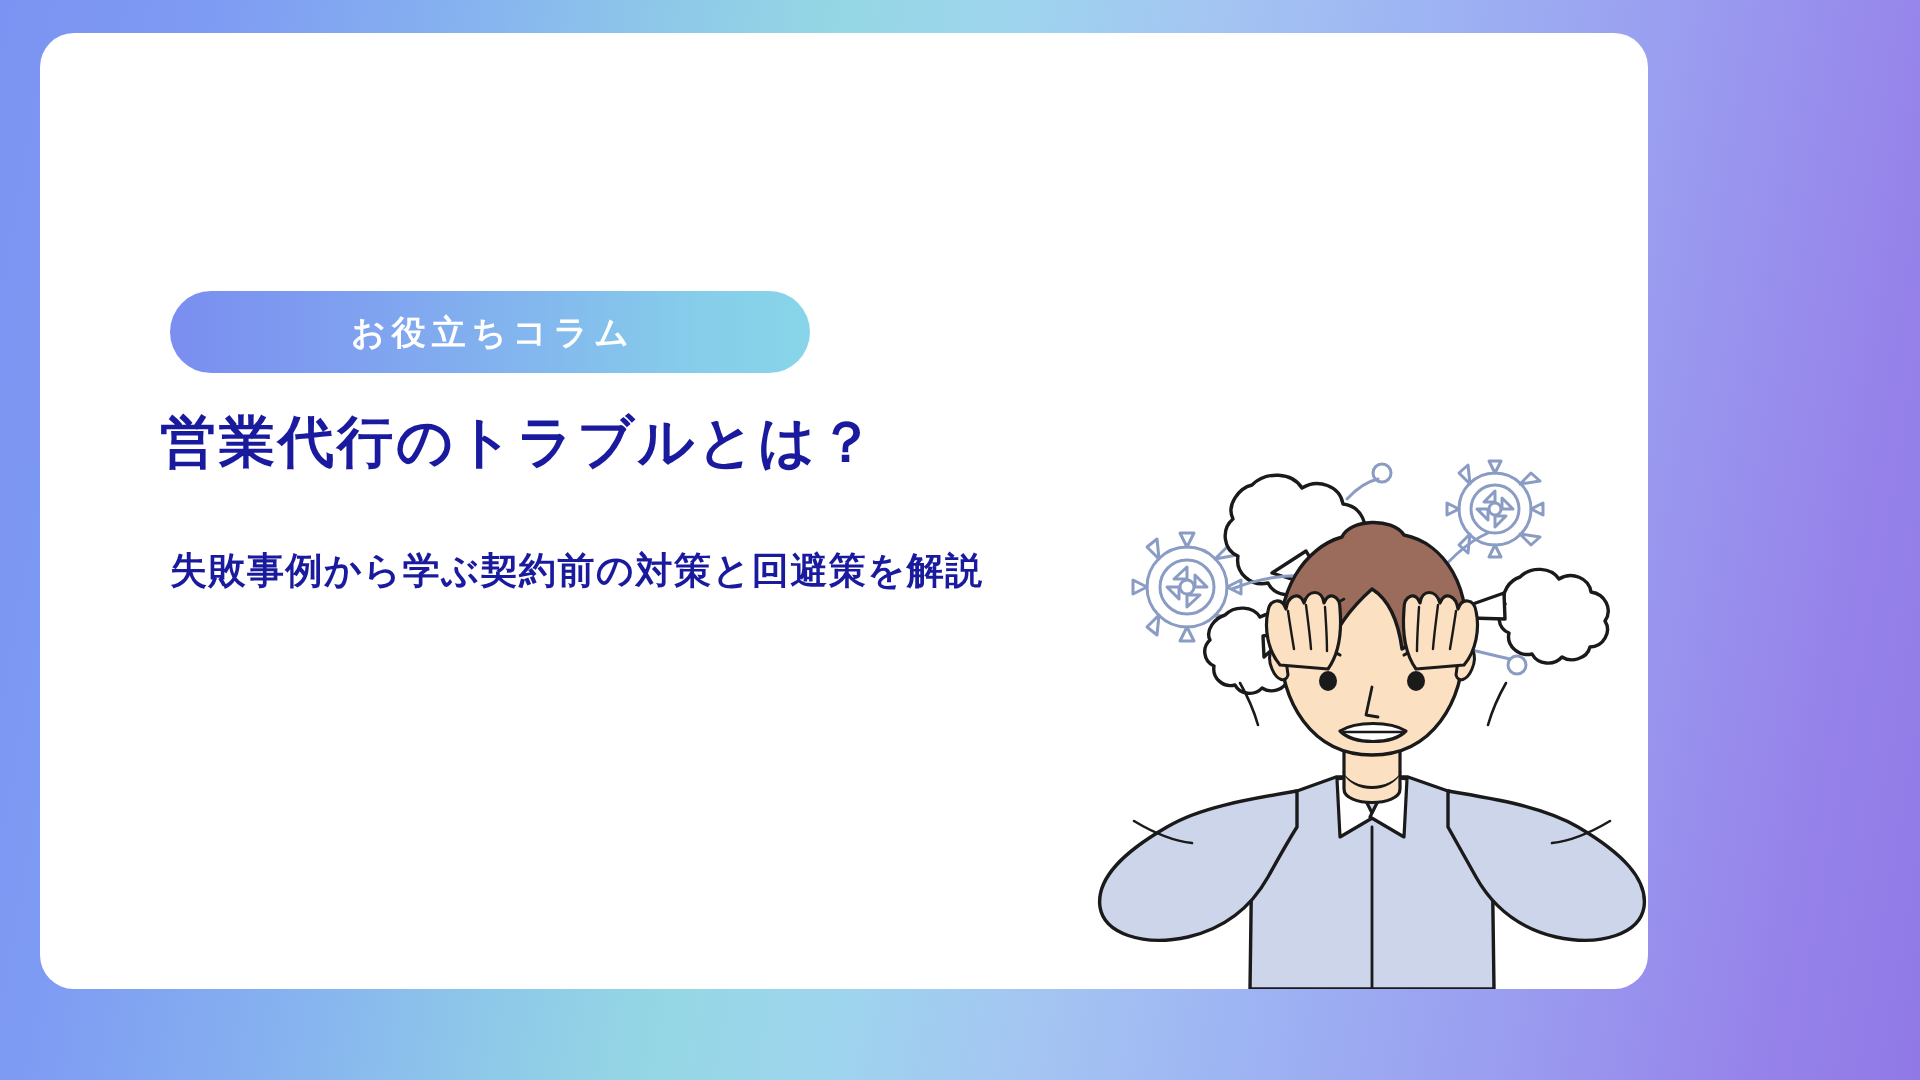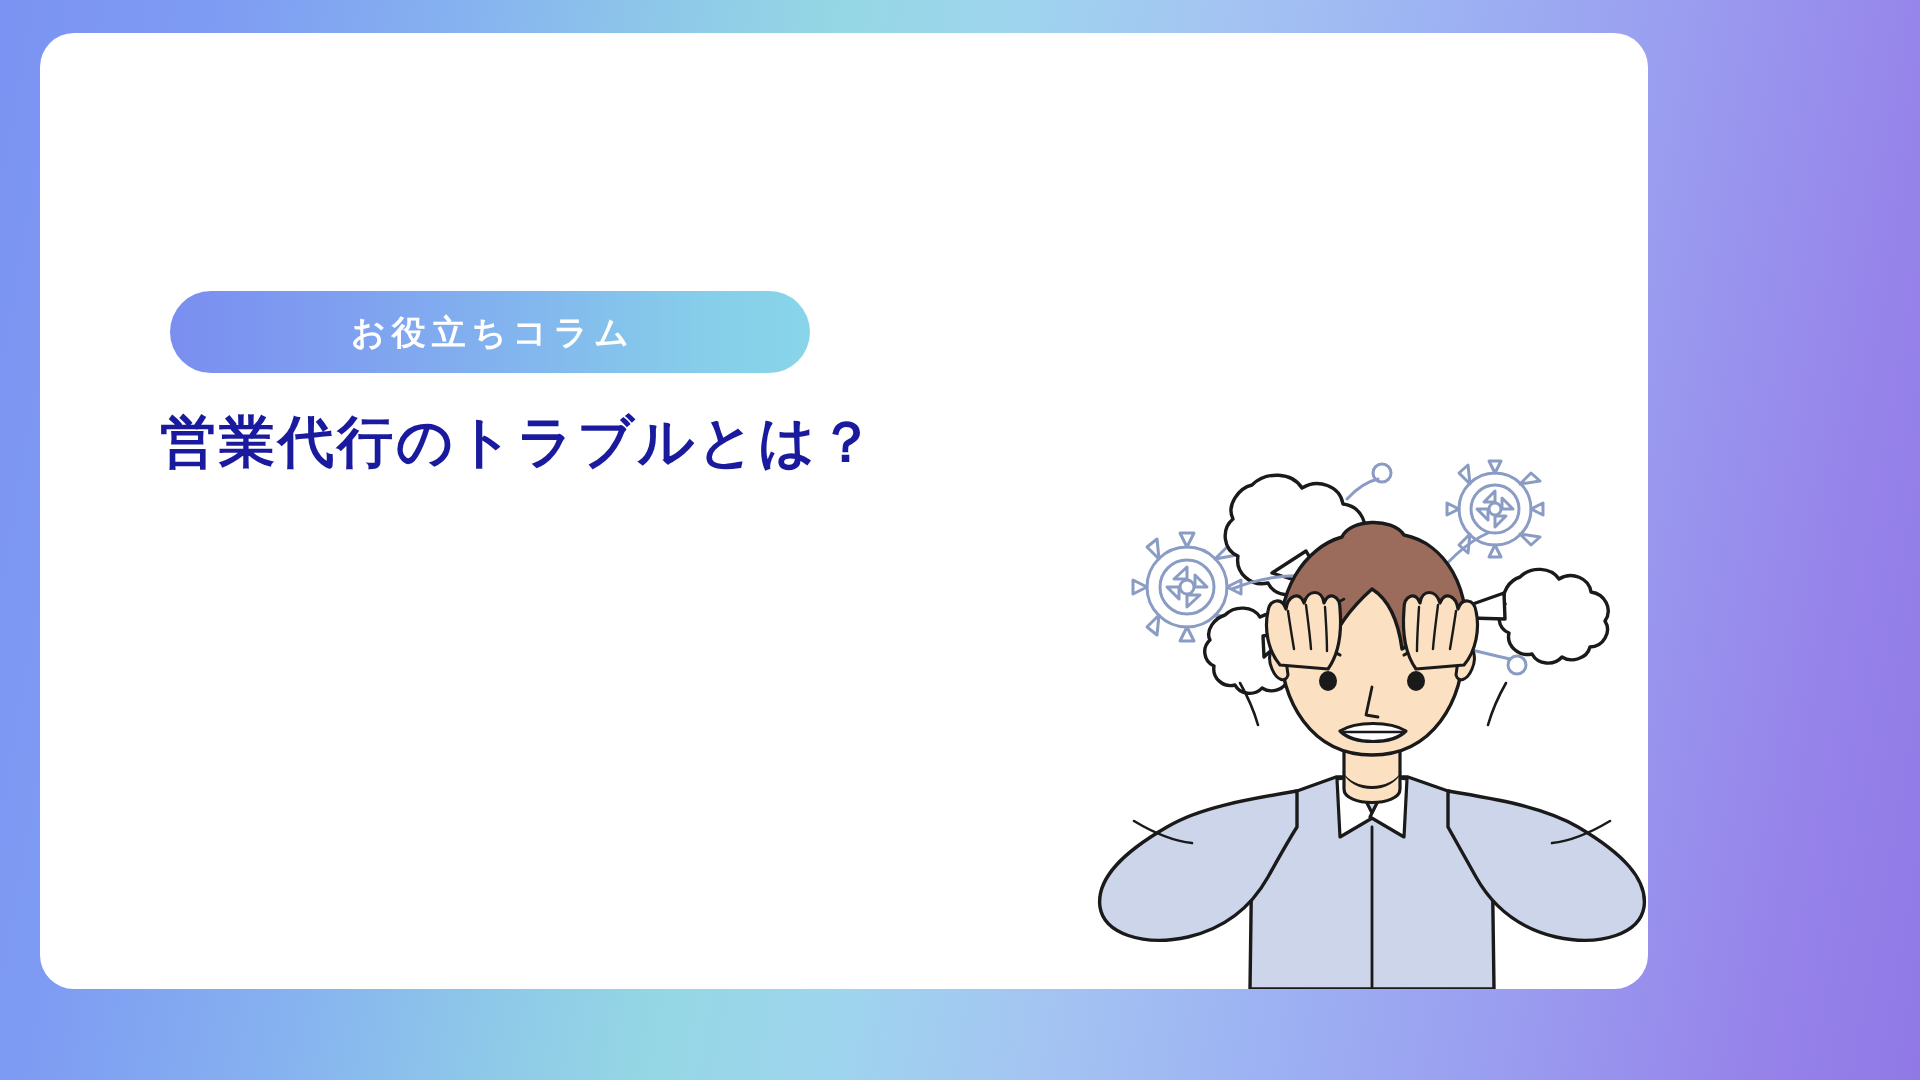--- a/index.html
+++ b/index.html
@@ -116,20 +116,21 @@
 <body>
 
 <div class="card">
 
   <div class="badge">
     <span class="badge-label">お役立ちコラム</span>
   </div>
 
   <h1 class="headline">営業代行のトラブルとは？</h1>
 
+  <h2 class="subheadline">失敗事例から学ぶ契約前の対策と回避策を解説</h2>
 
 
   <div class="illustration">
     <svg viewBox="0 0 560 530" xmlns="http://www.w3.org/2000/svg">
       <g fill="none" stroke="#1a1a1a" stroke-width="3.2" stroke-linecap="round" stroke-linejoin="round">
 
         <g stroke="#8a9cc4" stroke-width="3" fill="none">
           <circle cx="95" cy="128" r="40"></circle>
           <circle cx="95" cy="128" r="27"></circle>
           <circle cx="95" cy="128" r="7"></circle>

